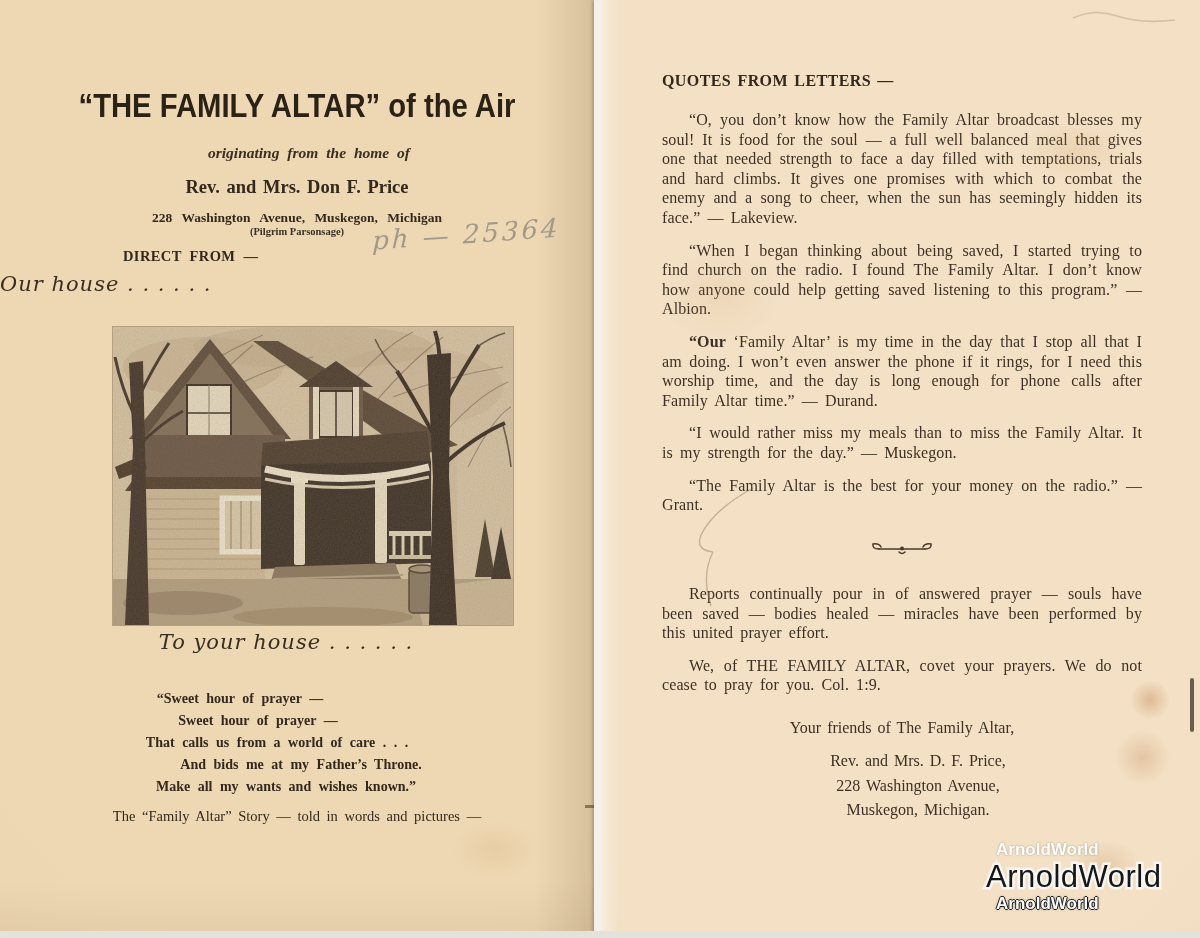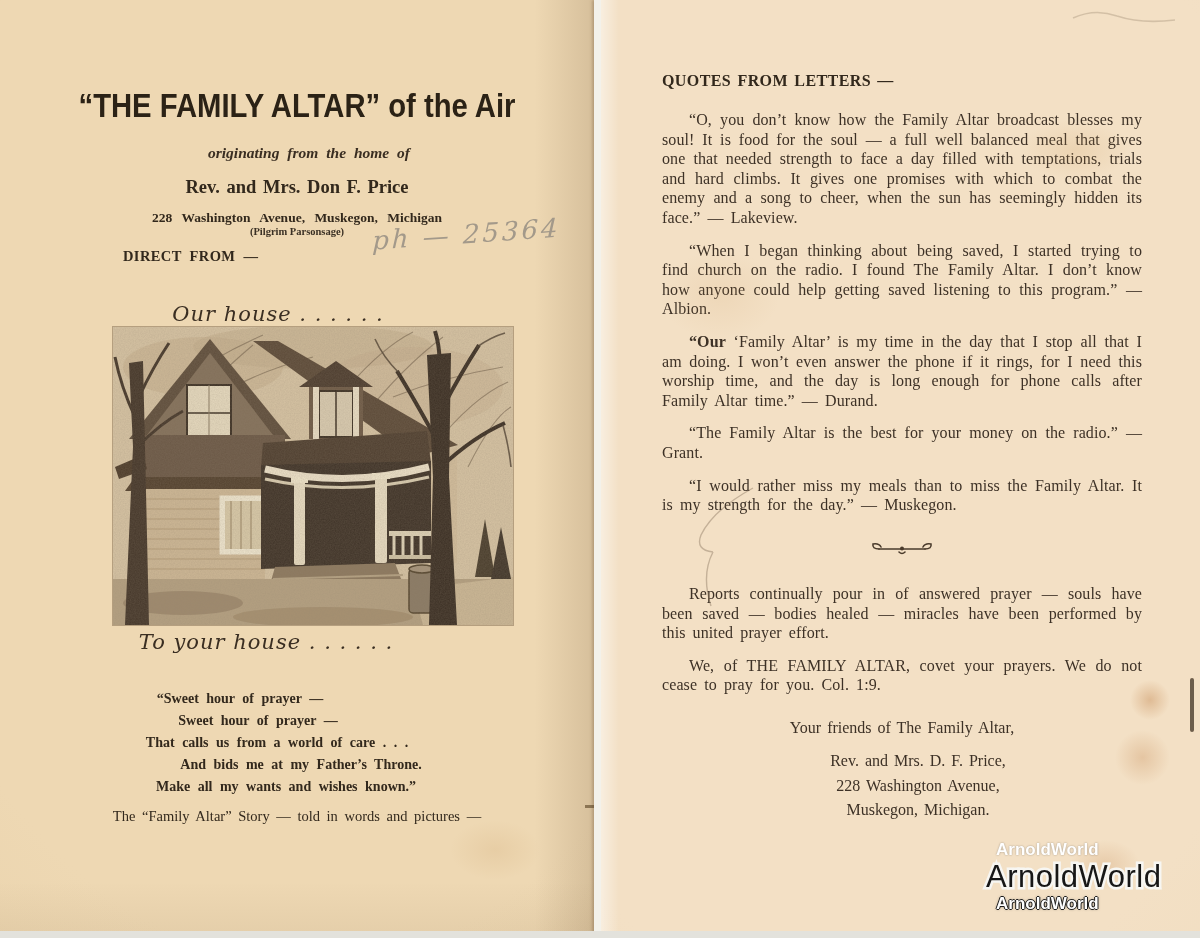--- a/index.html
+++ b/index.html
@@ -75,28 +75,29 @@
     position:absolute; top:218px; left:372px; width:220px;
     font-family:"DejaVu Serif", serif; font-style:italic; font-size:26px;
     color:#a3998a; letter-spacing:3px; transform:rotate(-4deg) skewX(-6deg);
     white-space:nowrap;
   }
   .lp-direct {
     position:absolute; top:248px; left:123px;
     font-weight:bold; font-size:14.5px; letter-spacing:.4px; word-spacing:4px; color:#32281c;
   }
   .lp-caption-top {
-    position:absolute; top:302px; left:0; width:556px; text-align:center;
+    position:absolute; top:272px; left:0; width:556px; text-align:left;
     font-family:"DejaVu Serif", serif; font-style:italic; font-size:21px; color:#3a2e22;
     letter-spacing:1px;
   }
   .lp-caption-bottom {
     position:absolute; top:630px; left:0; width:532px; text-align:center;
     font-family:"DejaVu Serif", serif; font-style:italic; font-size:21px; color:#3a2e22;
     letter-spacing:1px;
+    padding-left:20px;
   }
   .lp-photo {
     position:absolute; top:327px; left:113px; width:400px; height:298px;
     outline:1px solid rgba(110,90,65,.45); box-shadow: 0 0 6px rgba(90,70,45,.25) inset;
     background:#cdb996;
   }
   .lp-photo svg { display:block; }
   .lp-poem { position:absolute; top:688px; left:57px; width:440px; }
   .poem-line {
     text-align:center; font-weight:bold; font-size:14px; line-height:22px;
@@ -302,22 +303,22 @@
 
   <div class="gutter"></div>
 
   <div class="page-right">
     <div class="rp-content">
       <h2 class="rp-heading">QUOTES FROM LETTERS —</h2>
 
       <p class="quote"><span class="qbold"></span><span>“O, you don’t know how the Family Altar broadcast blesses my soul!  It is food for the soul — a full well balanced meal that gives one that needed strength to face a day filled with temptations, trials and hard climbs.  It gives one promises with which to combat the enemy and a song to cheer, when the sun has seemingly hidden its face.” — Lakeview.</span></p>
       <p class="quote"><span class="qbold"></span><span>“When I began thinking about being saved, I started trying to find church on the radio.  I found The Family Altar.  I don’t know how anyone could help getting saved listening to this program.” — Albion.</span></p>
       <p class="quote"><span class="qbold">“Our</span><span> ‘Family Altar’ is my time in the day that I stop all that I am doing.  I won’t even answer the phone if it rings, for I need this worship time, and the day is long enough for phone calls after Family Altar time.” — Durand.</span></p>
+      <p class="quote"><span class="qbold"></span><span>“I would rather miss my meals than to miss the Family Altar.  It is my strength for the day.” — Muskegon.</span></p>
       <p class="quote"><span class="qbold"></span><span>“The Family Altar is the best for your money on the radio.” — Grant.</span></p>
-      <p class="quote"><span class="qbold"></span><span>“I would rather miss my meals than to miss the Family Altar.  It is my strength for the day.” — Muskegon.</span></p>
 
       <div class="divider">
         <svg width="66" height="16" viewBox="0 0 66 16">
           <g stroke="#4a3b2c" stroke-width="1.6" fill="none" stroke-linecap="round">
             <path d="M10,8 H56"></path>
             <path d="M10,8 Q3,8 4,3 Q10,2 12,6"></path>
             <path d="M56,8 Q63,8 62,3 Q56,2 54,6"></path>
             <path d="M30,11 Q33,14 36,11"></path>
           </g>
           <circle cx="33" cy="7.5" r="2" fill="#4a3b2c"></circle>

